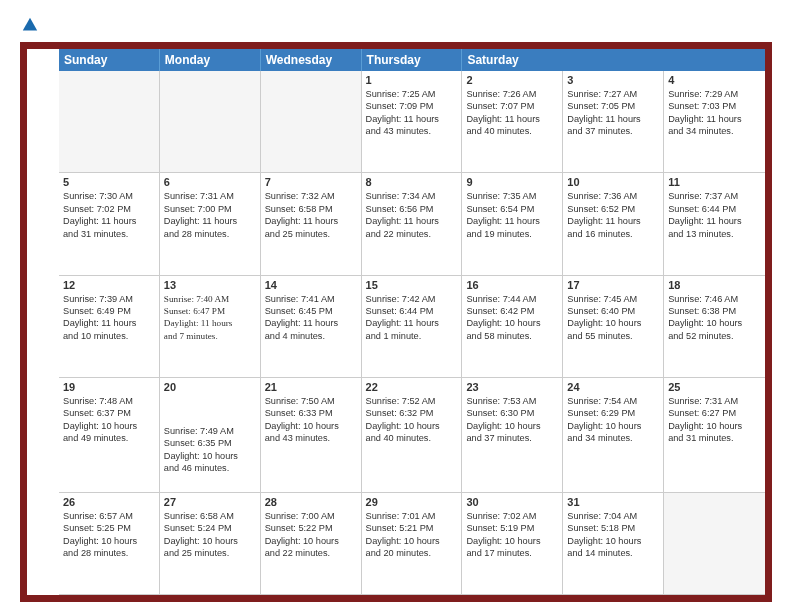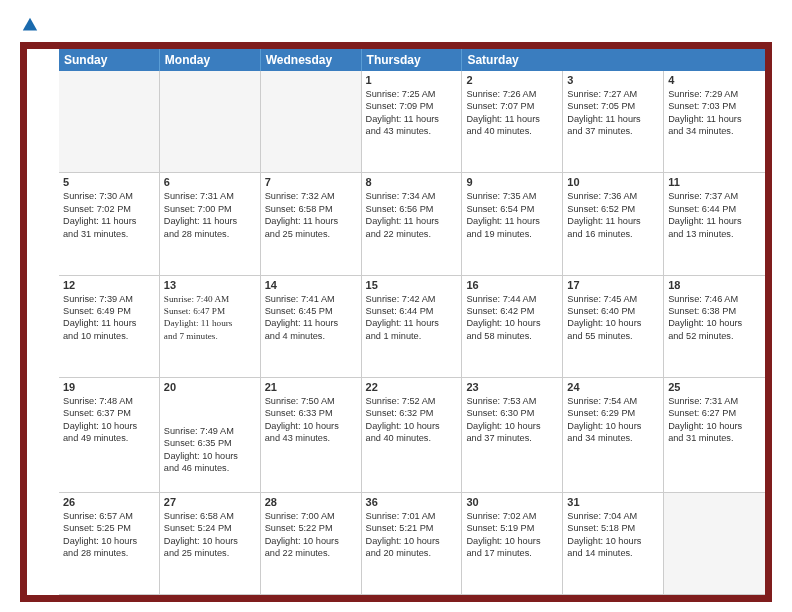--- a/index.html
+++ b/index.html
@@ -327,21 +327,21 @@
 and 25 minutes.</div>
         </div>
         <div class="cell">
           <div class="day-num">28</div>
           <div class="cell-text" style="white-space: pre-line;">Sunrise: 7:00 AM
 Sunset: 5:22 PM
 Daylight: 10 hours
 and 22 minutes.</div>
         </div>
         <div class="cell">
-          <div class="day-num">36</div>
+          <div class="day-num">29</div>
           <div class="cell-text" style="white-space: pre-line;">Sunrise: 7:01 AM
 Sunset: 5:21 PM
 Daylight: 10 hours
 and 20 minutes.</div>
         </div>
         <div class="cell">
           <div class="day-num">30</div>
           <div class="cell-text" style="white-space: pre-line;">Sunrise: 7:02 AM
 Sunset: 5:19 PM
 Daylight: 10 hours

